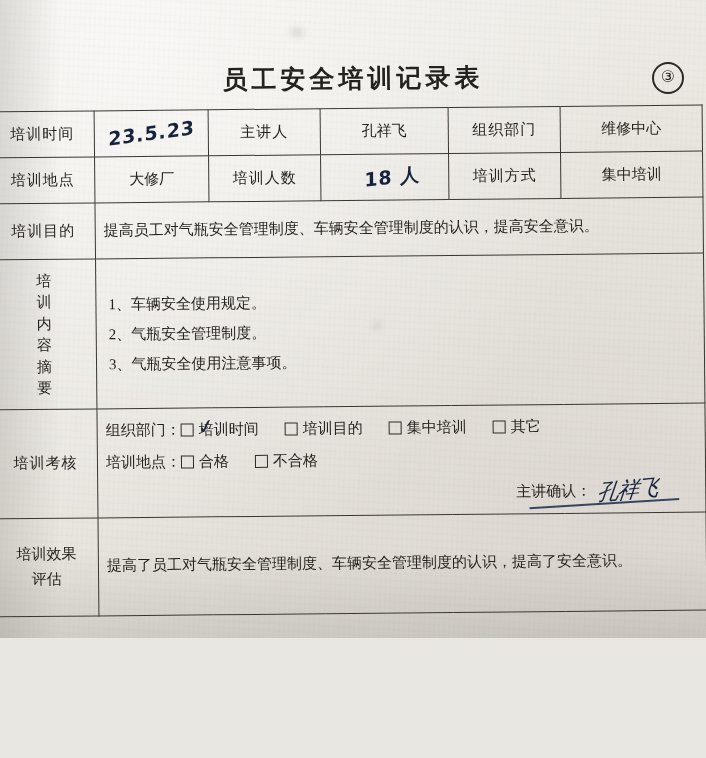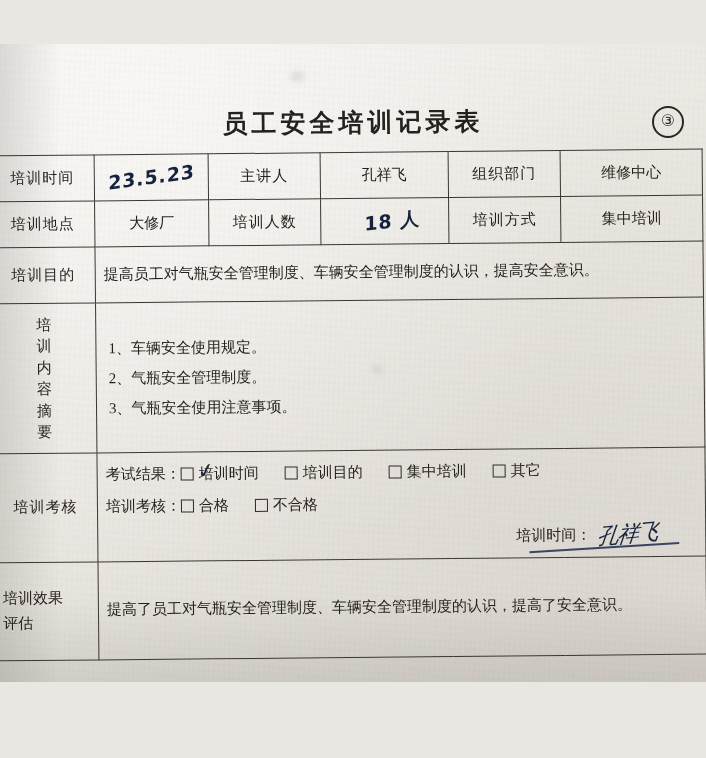--- a/index.html
+++ b/index.html
@@ -16,21 +16,20 @@
   .page {
     position: relative;
     width: 706px;
     height: 638px;
     background: #edeae5;
     background-image:
       radial-gradient(ellipse at 20% 10%, rgba(255,255,255,0.55), rgba(255,255,255,0) 60%),
       radial-gradient(ellipse at 85% 85%, rgba(210,205,198,0.5), rgba(255,255,255,0) 65%),
       linear-gradient(160deg, #f2f0ec 0%, #eae7e1 45%, #e4e0da 100%);
     overflow: hidden;
-    margin-top: 44px;
   }
   .paper-noise {
     position: absolute;
     inset: 0;
     pointer-events: none;
     background:
       repeating-linear-gradient(92deg, rgba(0,0,0,0.012) 0px, rgba(0,0,0,0.012) 1px, rgba(255,255,255,0) 2px, rgba(255,255,255,0) 5px),
       repeating-linear-gradient(3deg, rgba(0,0,0,0.010) 0px, rgba(0,0,0,0.010) 1px, rgba(255,255,255,0) 3px, rgba(255,255,255,0) 7px);
     opacity: 0.9;
   }
@@ -126,21 +125,21 @@
     justify-content: center;
     gap: 5px;
     height: 100%;
     font-size: 15px;
     letter-spacing: 0;
     line-height: 1.1;
   }
   .vlabel span { display: block; }
 
   .two-line {
-    text-align: left;
+    text-align: center;
     line-height: 1.7;
   }
   .hw-date {
     display: inline-block;
     font-size: 19px;
     transform: rotate(-7deg) skewX(-8deg);
     letter-spacing: 1px;
     color: #16233d;
     font-family: "DejaVu Sans", sans-serif;
     font-weight: bold;
@@ -306,44 +305,44 @@
               <div>1、车辆安全使用规定。</div>
               <div>2、气瓶安全管理制度。</div>
               <div>3、气瓶安全使用注意事项。</div>
             </div>
           </td>
         </tr>
         <tr class="row-h7">
           <td class="lbl">培训考核</td>
           <td class="body" colspan="5" style="vertical-align:top; padding-top:10px;">
             <div class="exam-line" style="position:relative;">
-              <span>考试结果：</span>
+              <span>组织部门：</span>
               <span class="check-mark" style="left:92px; top:-7px;">✓</span>
               <span class="cb"></span>
               <span>培训时间</span>
               <span class="gap"></span>
               <span class="cb"></span>
               <span>培训目的</span>
               <span class="gap"></span>
               <span class="cb"></span>
               <span>集中培训</span>
               <span class="gap"></span>
               <span class="cb"></span>
               <span>其它</span>
             </div>
             <div class="exam-line" style="margin-top:9px;">
-              <span>培训考核：</span>
+              <span>培训地点：</span>
               <span class="cb"></span>
               <span>合格</span>
               <span class="gap"></span>
               <span class="cb"></span>
               <span>不合格</span>
             </div>
             <div class="confirm-row">
-              <span>培训时间：</span>
+              <span>主讲确认：</span>
               <span class="sig">孔祥飞</span>
               <span class="sig-underline"></span>
             </div>
           </td>
         </tr>
         <tr class="row-h8">
           <td>
             <div class="two-line">
               <div>培训效果</div>
               <div>评估</div>

